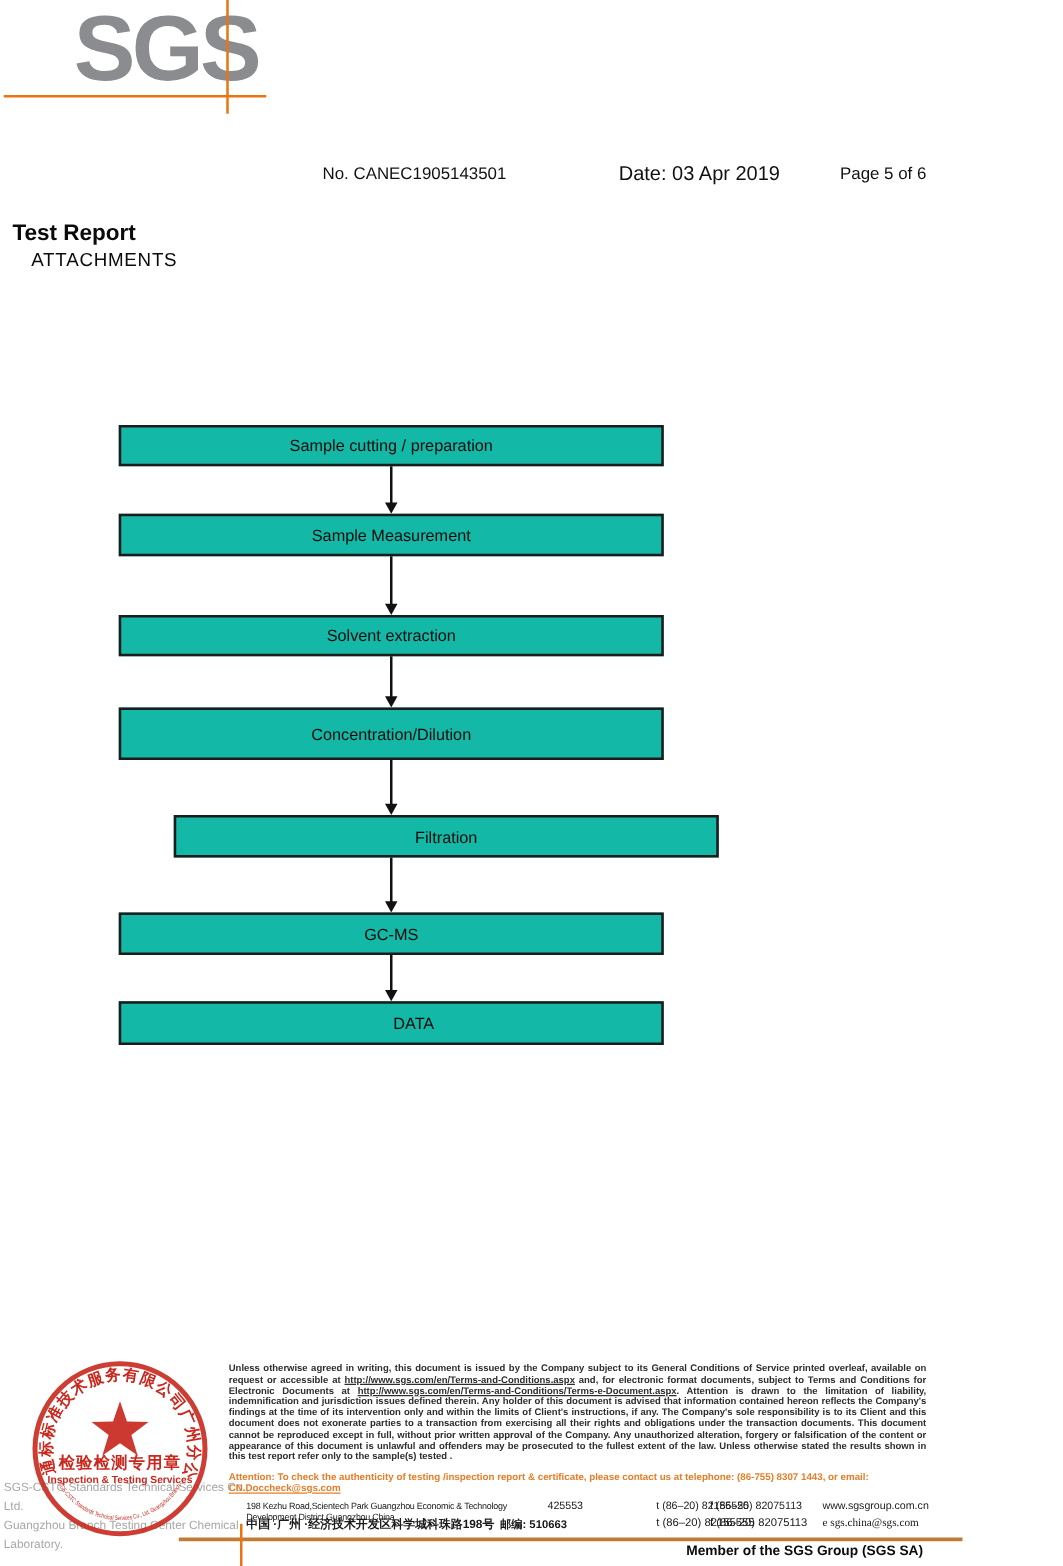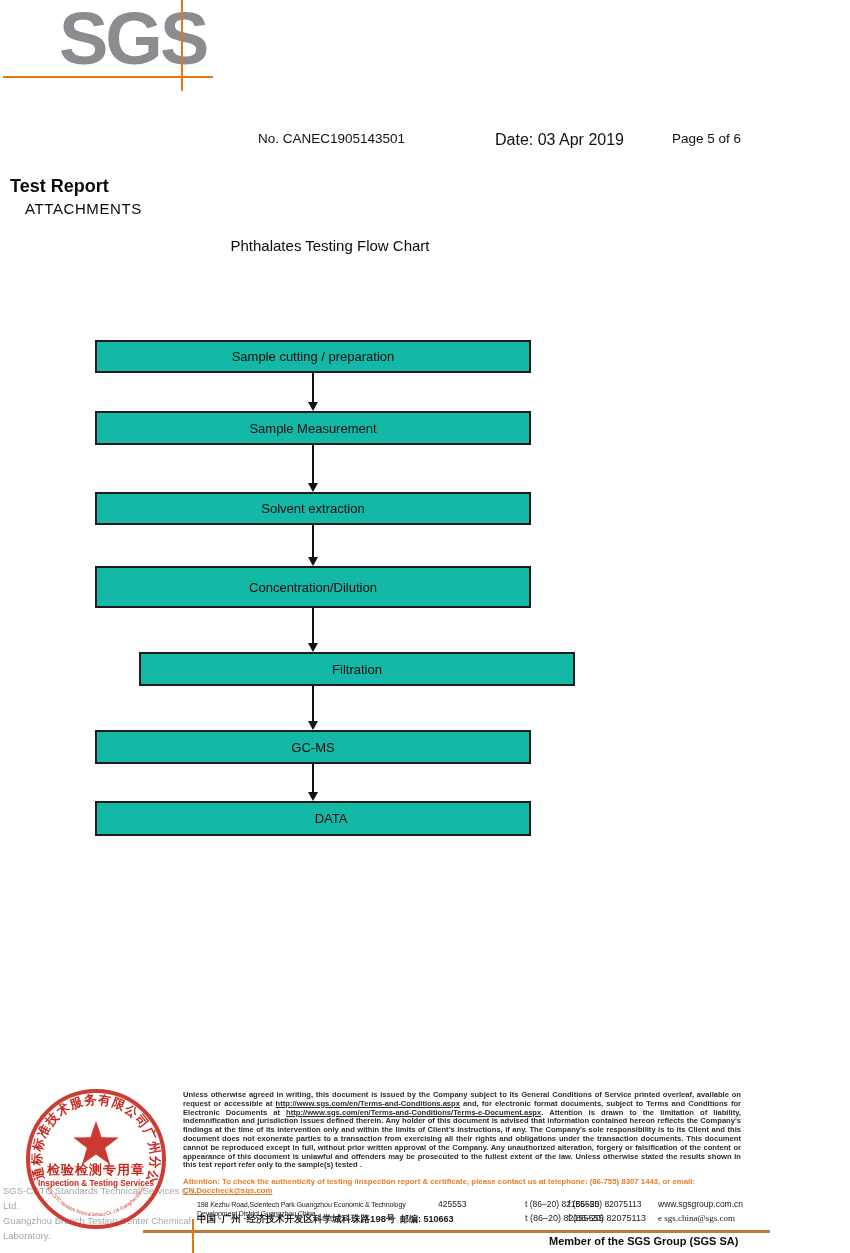--- a/index.html
+++ b/index.html
@@ -77,21 +77,20 @@
   <div class="logo-text">SGS</div>
   <div class="logo-hline"></div>
   <div class="logo-vline"></div>
 
   <div class="hdr-title">Test Report</div>
   <div class="hdr-no">No. CANEC1905143501</div>
   <div class="hdr-date">Date: 03 Apr 2019</div>
   <div class="hdr-page">Page 5 of 6</div>
 
   <div class="attachments">ATTACHMENTS</div>
-  <div class="chart-title">Phthalates Testing Flow Chart</div>
 
   <div class="flow-box" style="top:340px; height:33px;">Sample cutting / preparation</div>
   <div class="flow-arrow" style="top:373px; height:30px;"></div>
   <div class="flow-box" style="top:411px; height:34px;">Sample Measurement</div>
   <div class="flow-arrow" style="top:445px; height:39px;"></div>
   <div class="flow-box" style="top:492px; height:33px;">Solvent extraction</div>
   <div class="flow-arrow" style="top:525px; height:33px;"></div>
   <div class="flow-box" style="top:566px; height:42px;">Concentration/Dilution</div>
   <div class="flow-arrow" style="top:608px; height:36px;"></div>
   <div class="flow-box" style="top:652px; height:34px;margin-left:44px;">Filtration</div>

